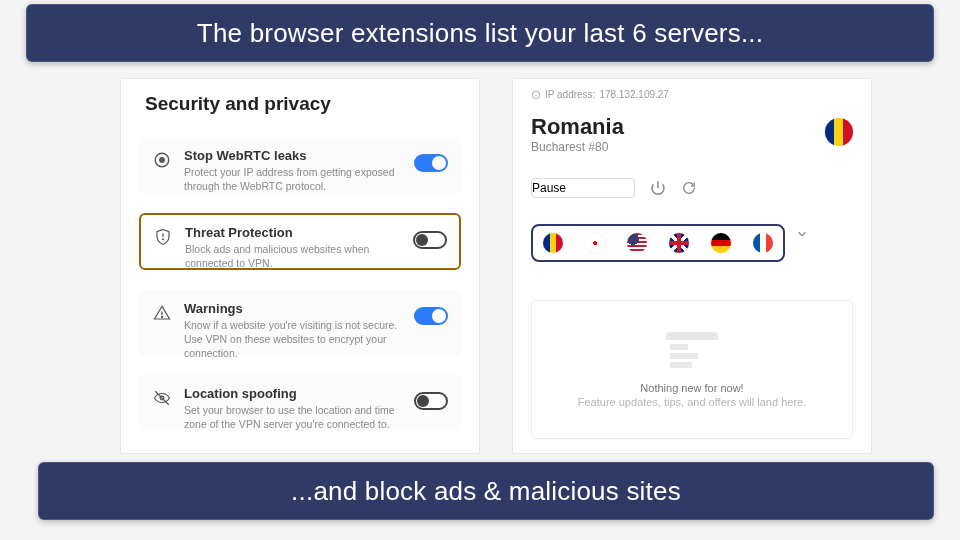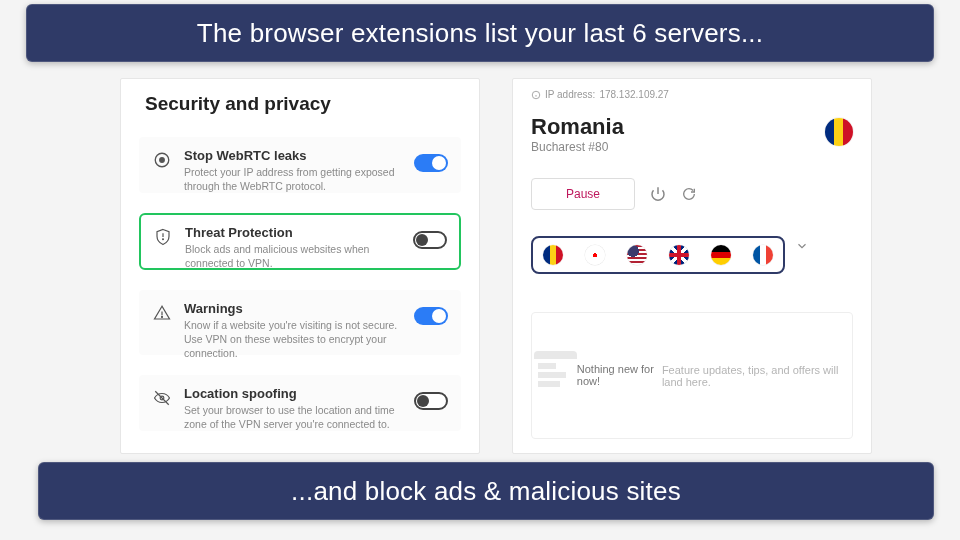--- a/index.html
+++ b/index.html
@@ -61,21 +61,21 @@
     background: #fbfbfb;
     padding: 10px 12px;
     margin-bottom: 8px;
     display: flex;
     align-items: flex-start;
     gap: 12px;
     border-radius: 4px;
     min-height: 56px;
   }
   .setting.highlight {
-    border: 2px solid #22c55e;
+    border: 2px solid #a16207;
     background: #fff;
     border-radius: 6px;
   }
   .setting-icon {
     width: 20px;
     height: 20px;
     flex-shrink: 0;
     margin-top: 2px;
     display: flex;
     align-items: center;
@@ -116,26 +116,25 @@
     flex-shrink: 0;
     box-shadow: 0 0 0 1px rgba(0,0,0,0.05);
     margin-top: 4px;
   }
   .controls-row { display: flex; align-items: center; gap: 14px; margin-top: 12px; }
   .pause-btn {
     border: 1px solid #ddd;
     background: #fff;
     border-radius: 4px;
     font-size: 12px;
-    color: #be185d;
-    height: 32px;
+    color: #000000;
+    height: 20px;
     width: 104px;
     display: flex;
     align-items: center;
-    justify-content: center;
     cursor: pointer;
   }
   .ctrl-icon { color: #888; cursor: pointer; display: flex; }
   .flag-strip {
     margin-top: 14px;
     border: 2px solid #2f3a67;
     border-radius: 8px;
     height: 38px;
     display: flex;
     align-items: center;
@@ -162,21 +161,21 @@
   .flag-de { background: linear-gradient(to bottom, #000 33%, #dd0000 33% 66%, #ffce00 66%); }
   .flag-fr { background: linear-gradient(to right, #0055a4 33%, #fff 33% 66%, #ef4135 66%); }
   .flag-strip-wrap { display: flex; align-items: center; gap: 6px; }
   .chevron { color: #888; margin-left: 4px; cursor: pointer; }
   .feed {
     margin-top: 26px;
     border: 1px solid #eee;
     border-radius: 4px;
     flex: 1;
     display: flex;
-    flex-direction: row;
+    flex-direction: column;
     align-items: center;
     justify-content: center;
     color: #aaa;
     padding: 2px;
   }
   .feed-placeholder {
     width: 52px;
     height: 38px;
     background:
       linear-gradient(#e8e8e8, #e8e8e8) 0 0 / 52px 8px no-repeat,

